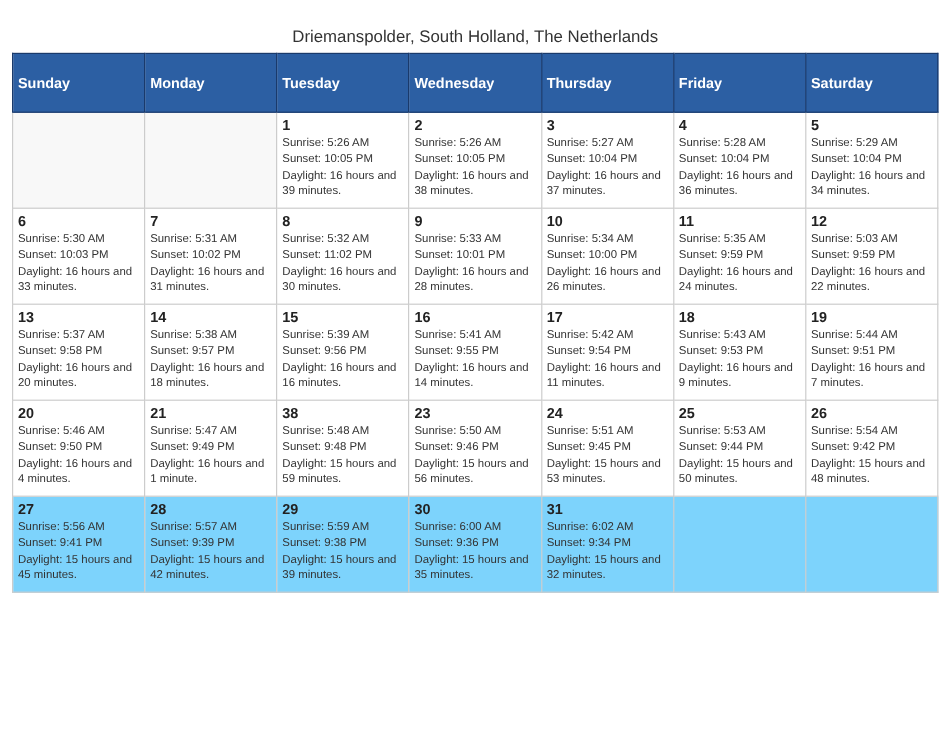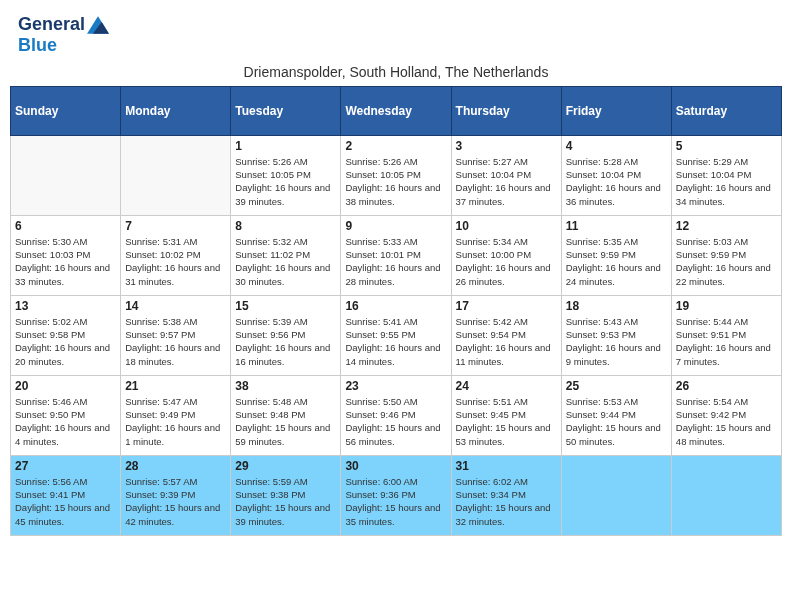--- a/index.html
+++ b/index.html
@@ -85,31 +85,20 @@
       color: #333;
     }
     .empty {
       background: #f8f8f8;
     }
   </style>
 </head>
 <body>
 
 <div class="header">
-  <div class="logo">
-    <div>
-      <div class="logo-text">
-        General<svg class="logo-icon" viewBox="0 0 30 24" style="display:inline-block;vertical-align:middle;margin-left:2px">
-            <polygon points="0,24 15,0 30,24" fill="#1a7bc4"></polygon>
-            <polygon points="8,24 20,8 30,24" fill="#1a3a6b"></polygon>
-          </svg><br>
-        <span>Blue</span>
-      </div>
-    </div>
-  </div>
 </div>
 
 <div class="subtitle">Driemanspolder, South Holland, The Netherlands</div>
 
 <table>
   <thead>
     <tr id="weekday-header">
     <th>Sunday</th>
         <th>Monday</th>
         <th>Tuesday</th>
@@ -206,21 +195,21 @@
           <span class="day-number">12</span>
           <div class="day-info">Sunrise: 5:03 AM
 Sunset: 9:59 PM
 Daylight: 16 hours
 and 22 minutes.</div>
         </td>
       </tr>
       <tr>
         <td>
           <span class="day-number">13</span>
-          <div class="day-info">Sunrise: 5:02 AM
+          <div class="day-info">Sunrise: 5:37 AM
 Sunset: 9:58 PM
 Daylight: 16 hours
 and 20 minutes.</div>
         </td>
         <td>
           <span class="day-number">14</span>
           <div class="day-info">Sunrise: 5:38 AM
 Sunset: 9:57 PM
 Daylight: 16 hours
 and 18 minutes.</div>

